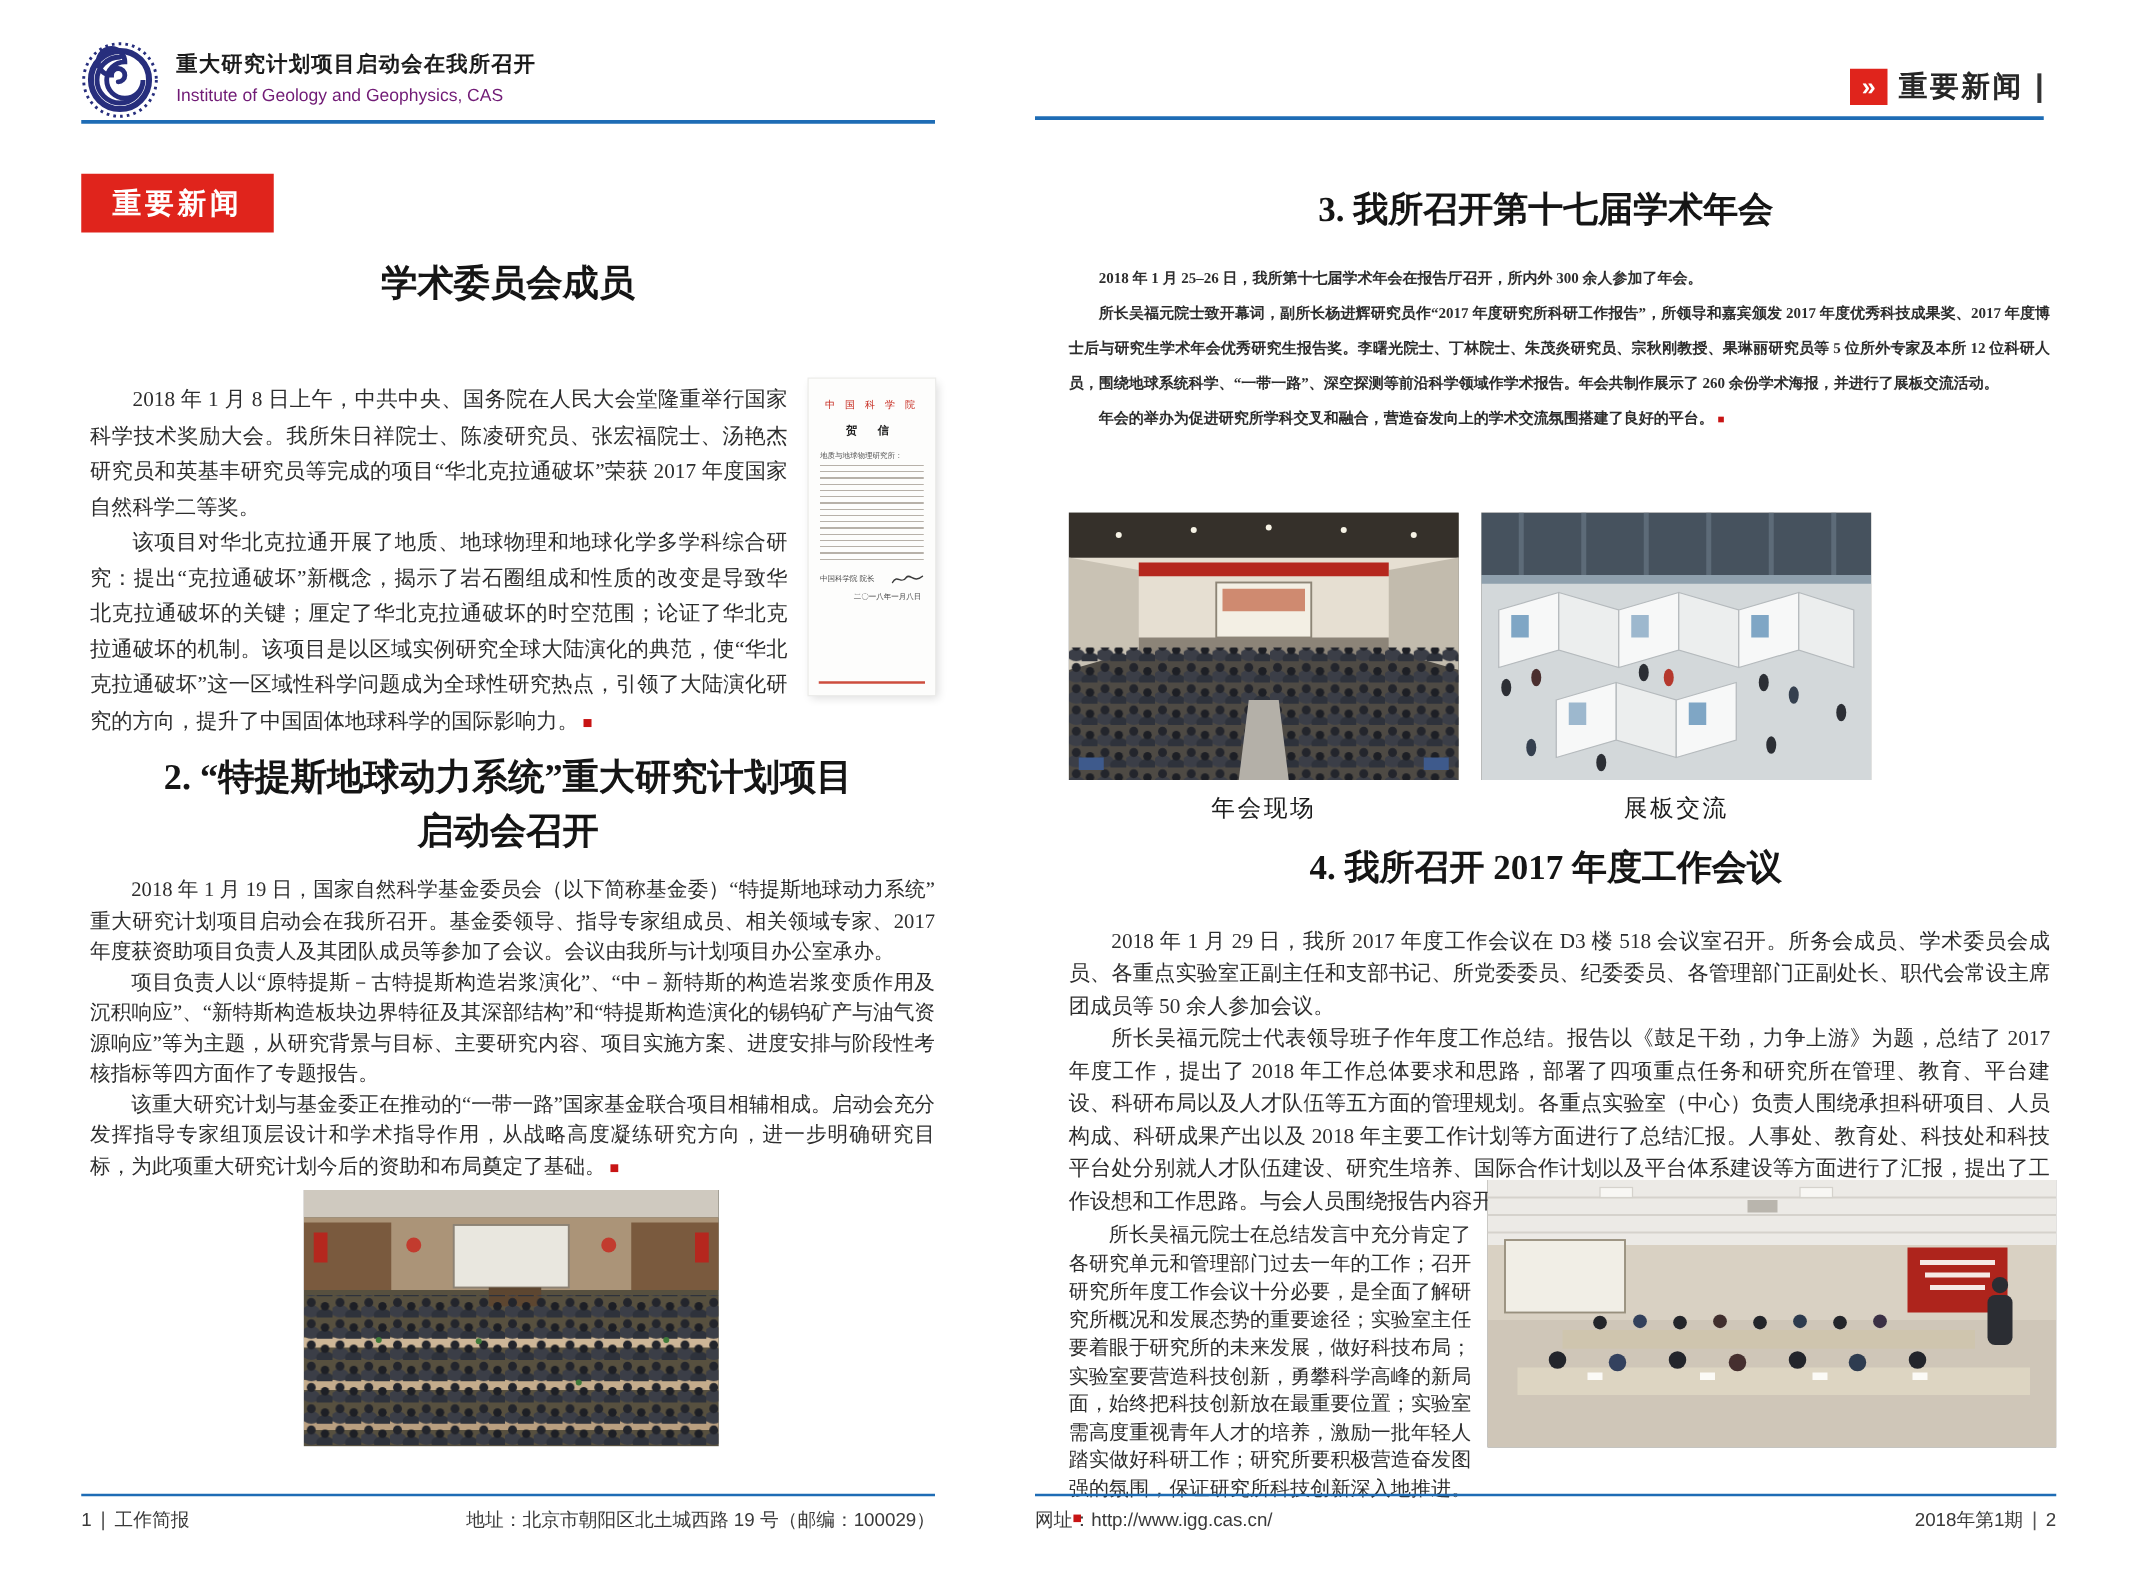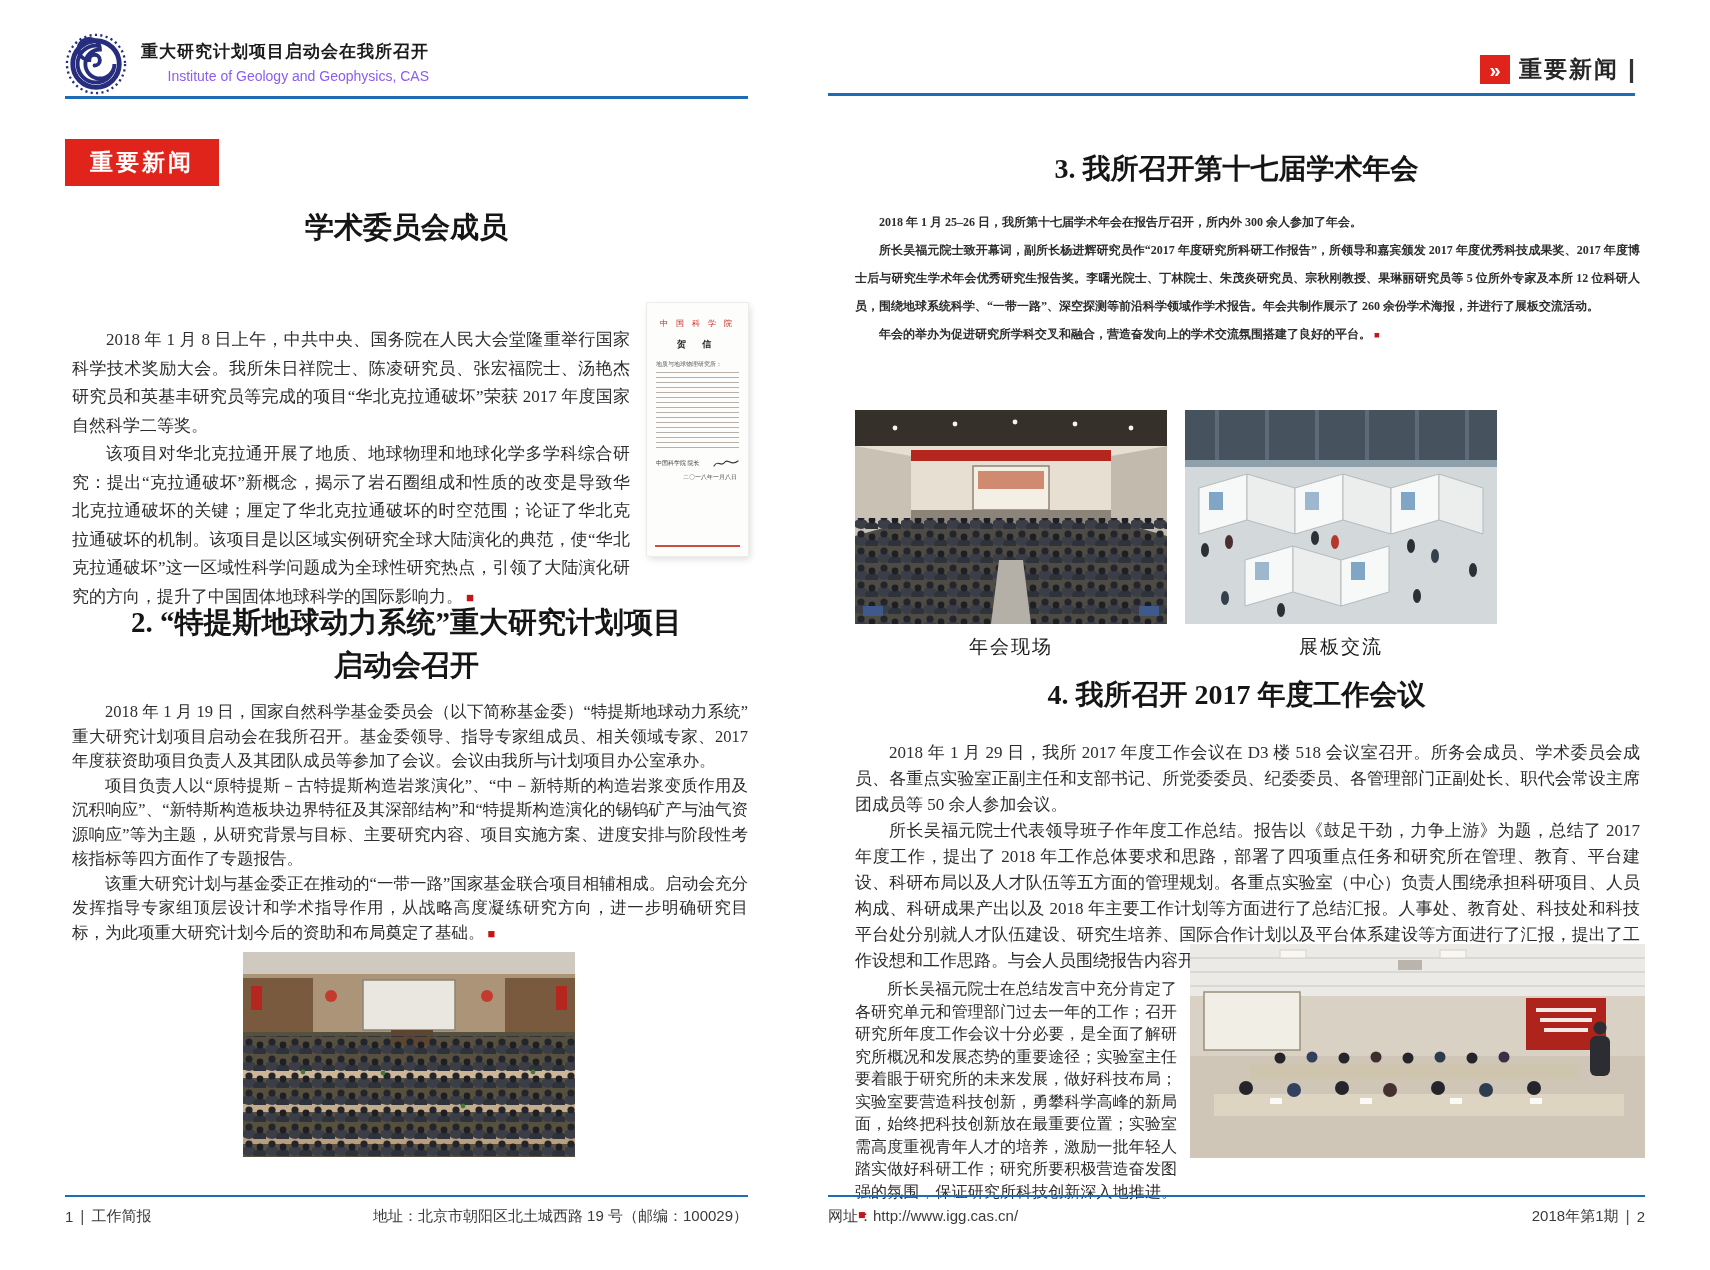--- a/index.html
+++ b/index.html
@@ -6,21 +6,21 @@
   .sheet{position:relative;width:1710px;height:1270px;background:#fff;overflow:hidden;
          font-family:"Liberation Sans",sans-serif;color:#2f2f2f;}
   .page{position:absolute;top:0;height:100%;}
   #lpage{left:65px;width:683px;}
   #rpage{left:828px;width:817px;}
 
   
   .org-header{position:absolute;top:33px;left:0;display:flex;gap:14px;align-items:flex-start;}
   .org-names{padding-top:7px;}
   .org-cn{font-size:17px;font-weight:bold;color:#1b1b1b;letter-spacing:1px;}
-  .org-en{font-size:14px;color:#8b5cf6;margin-top:5px;text-align:right;}
+  .org-en{font-size:14px;color:#701a75;margin-top:5px;}
   .rule{position:absolute;height:3px;background:#1e6cb5;}
   #rule-l-top{top:96px;left:0;width:683px;}
   #rule-r-top{top:93px;left:0;width:807px;}
   #rule-l-bot{top:1195px;left:0;width:683px;height:2px;}
   #rule-r-bot{top:1195px;left:0;width:817px;height:2px;}
 
   .section-tab{position:absolute;top:54px;right:10px;display:flex;align-items:center;gap:9px;}
   .chev-box{width:30px;height:29px;background:#e0241c;color:#fff;display:flex;align-items:center;
             justify-content:center;font-size:20px;font-weight:bold;line-height:1;}
   .section-label{font-size:23px;font-weight:bold;color:#262626;letter-spacing:2px;}
@@ -35,21 +35,21 @@
                  font-family:"Liberation Serif","DejaVu Serif",serif;}
   #a1-title{top:206px;font-size:29px;line-height:43px;}
   #a2-title{top:601px;font-size:29px;line-height:43px;}
   #a3-title{top:148px;font-size:28px;line-height:42px;}
   #a4-title{top:674px;font-size:28px;line-height:42px;}
 
   
   .body-text{position:absolute;text-align:justify;color:#2d2d2d;
              font-family:"Liberation Serif","DejaVu Serif",serif;}
   .body-text p{margin:0;text-indent:2em;}
-  #a1-body{top:306px;left:7px;width:558px;font-size:17px;line-height:28.5px;margin-top:20px;}
+  #a1-body{top:306px;left:7px;width:558px;font-size:17px;line-height:28.5px;}
   #a2-body{top:700px;left:7px;width:676px;font-size:16.5px;line-height:24.5px;}
   #a3-body{top:208px;left:27px;width:785px;font-size:12px;line-height:28px;font-weight:bold;}
   #a4-body{top:740px;left:27px;width:785px;font-size:17px;line-height:26px;}
   #a4-body-narrow{top:978px;left:27px;width:322px;font-size:16px;line-height:22.5px;}
   .endmark{color:#c81414;font-size:0.78em;padding-left:3px;}
 
   
   .cert{position:absolute;left:582px;top:303px;width:101px;height:253px;background:#fdfdfc;
         box-shadow:0 0 0 1px #ececea,2px 3px 7px rgba(0,0,0,.14);
         font-family:"Liberation Serif","DejaVu Serif",serif;overflow:hidden;}

